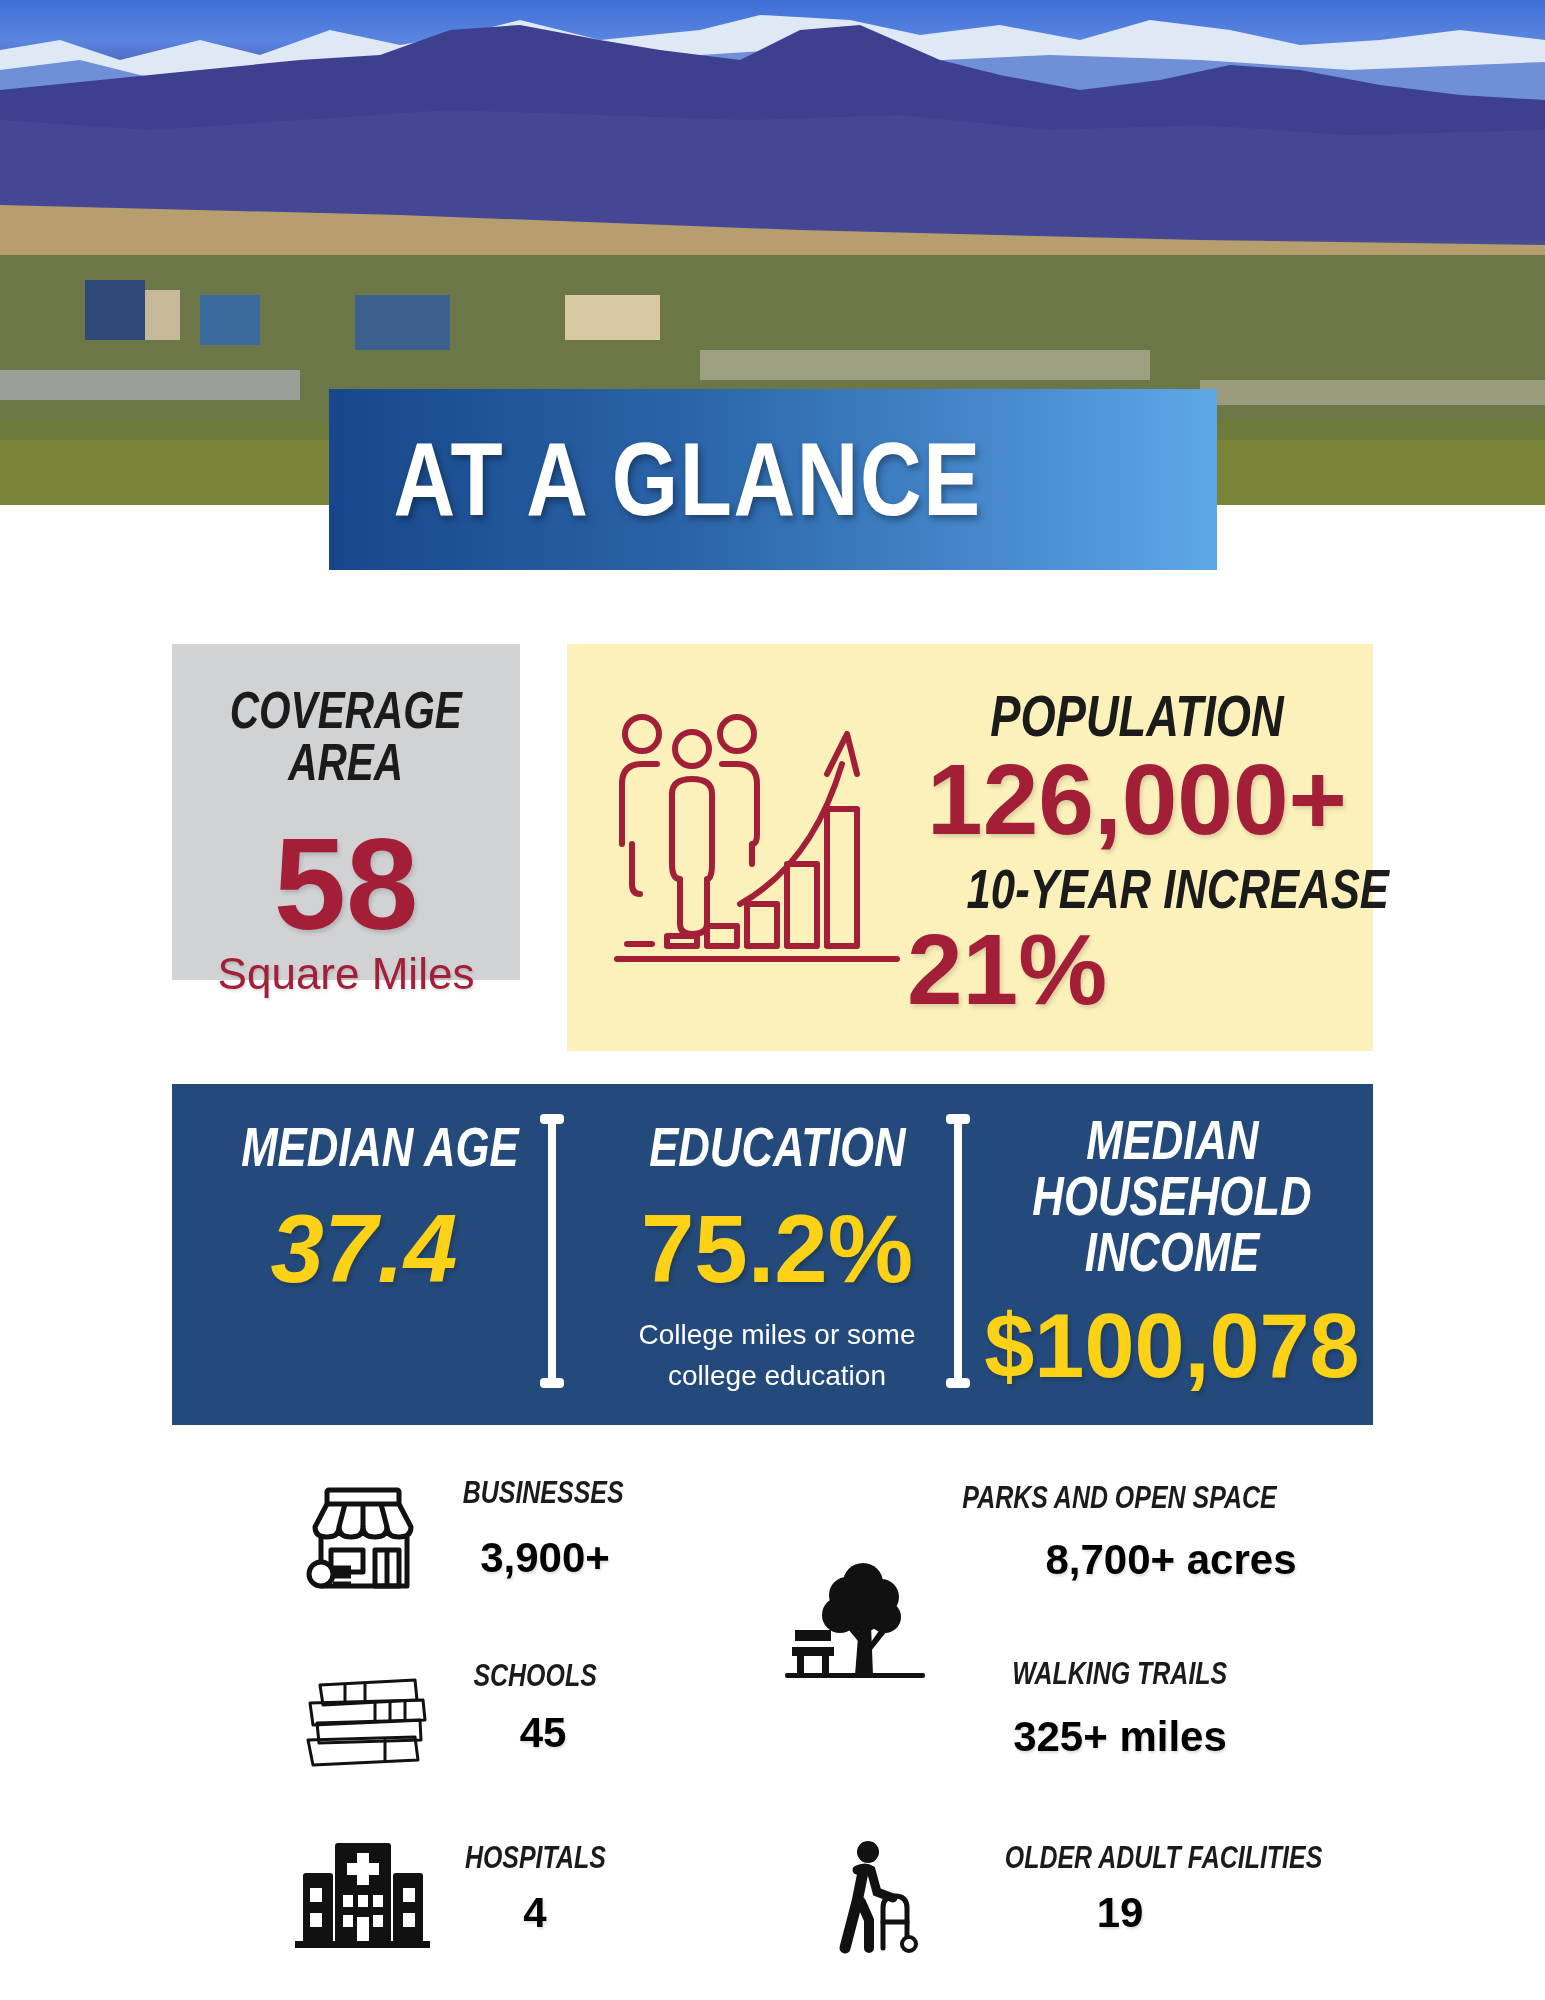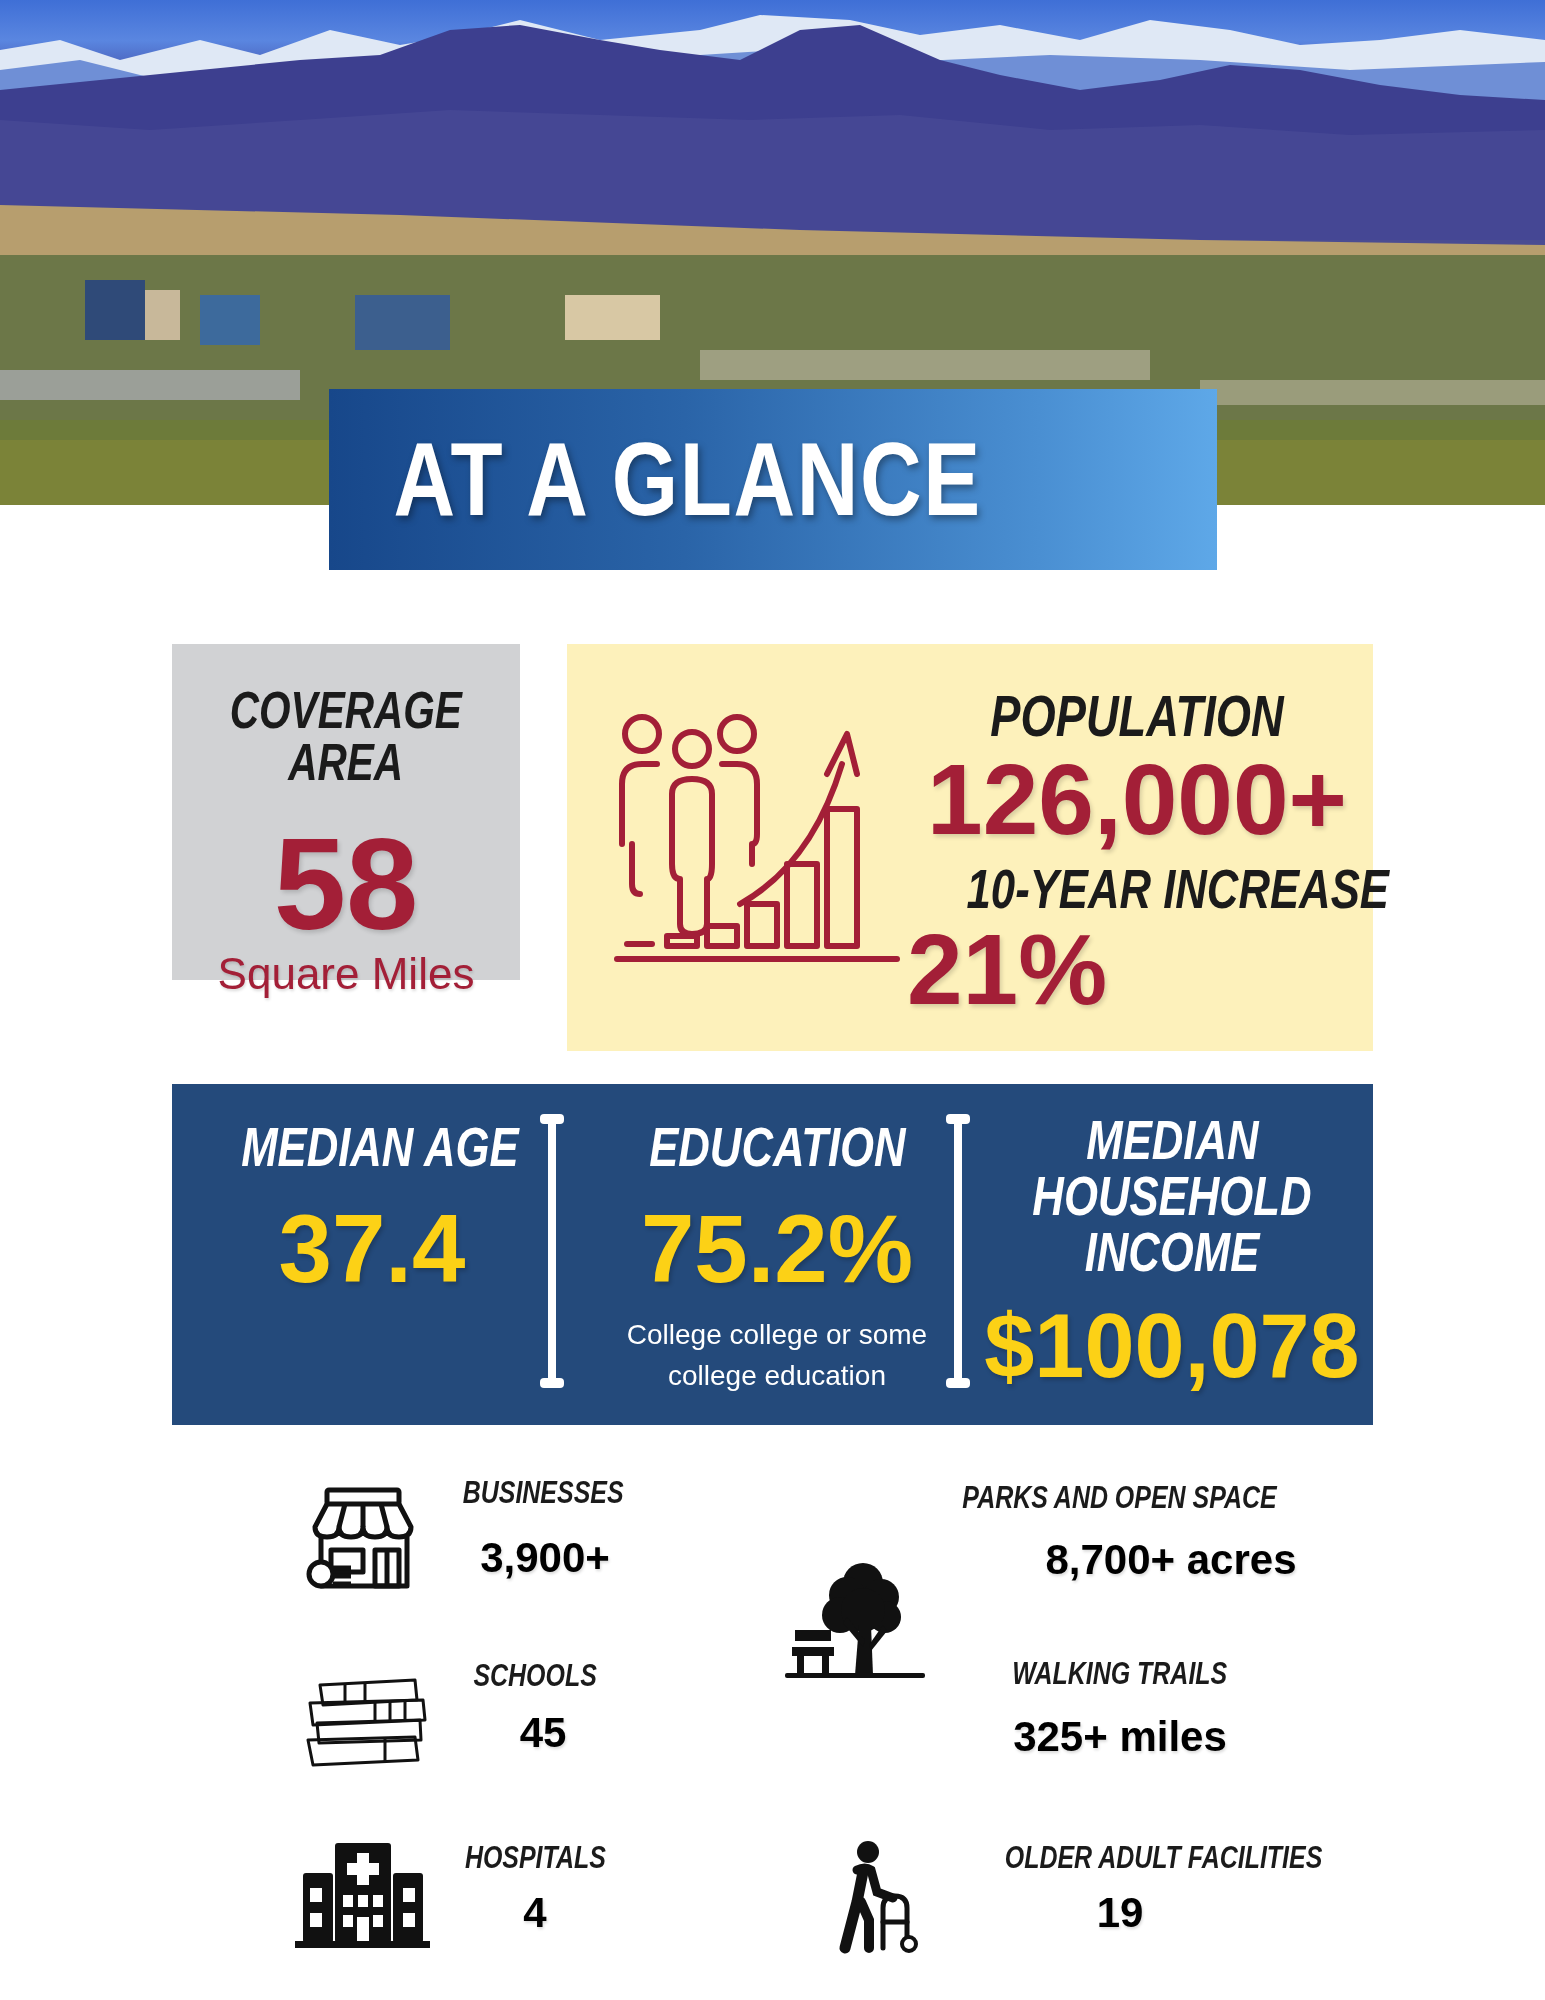--- a/index.html
+++ b/index.html
@@ -101,28 +101,28 @@
     <path d="M5 245 H285"></path>
   </svg>
   <div id="pop-label"><span class="heading-dark">POPULATION</span></div>
   <div id="pop-value">126,000+</div>
   <div id="inc-label"><span class="heading-dark">10-YEAR INCREASE</span></div>
   <div id="inc-value">21%</div>
 </div>
 
 <div id="demographics" class="abs">
   <div class="col-h" style="left:30px;top:35px;width:340px;"><span class="heading-light">MEDIAN AGE</span></div>
-  <div class="col-v" style="left:30px;top:115px;width:340px;">37.4</div>
+  <div class="col-v" style="left:22px;top:115px;width:340px;font-style:italic;">37.4</div>
 
   <div class="divider" style="left:376px;top:32px;height:270px;"></div>
 
   <div class="col-h" style="left:420px;top:35px;width:370px;"><span class="heading-light">EDUCATION</span></div>
   <div class="col-v" style="left:420px;top:115px;width:370px;">75.2%</div>
   <div id="edu-note">
-    <div>College college or some</div>
+    <div>College miles or some</div>
     <div>college education</div>
   </div>
 
   <div class="divider" style="left:782px;top:32px;height:270px;"></div>
 
   <div class="col-h" style="left:810px;top:28px;width:380px;"><span class="heading-light">MEDIAN</span></div>
   <div class="col-h" style="left:810px;top:84px;width:380px;"><span class="heading-light">HOUSEHOLD</span></div>
   <div class="col-h" style="left:810px;top:140px;width:380px;"><span class="heading-light">INCOME</span></div>
   <div class="col-v" style="left:810px;top:212px;width:380px;font-size:90px;">$100,078</div>
 </div>

